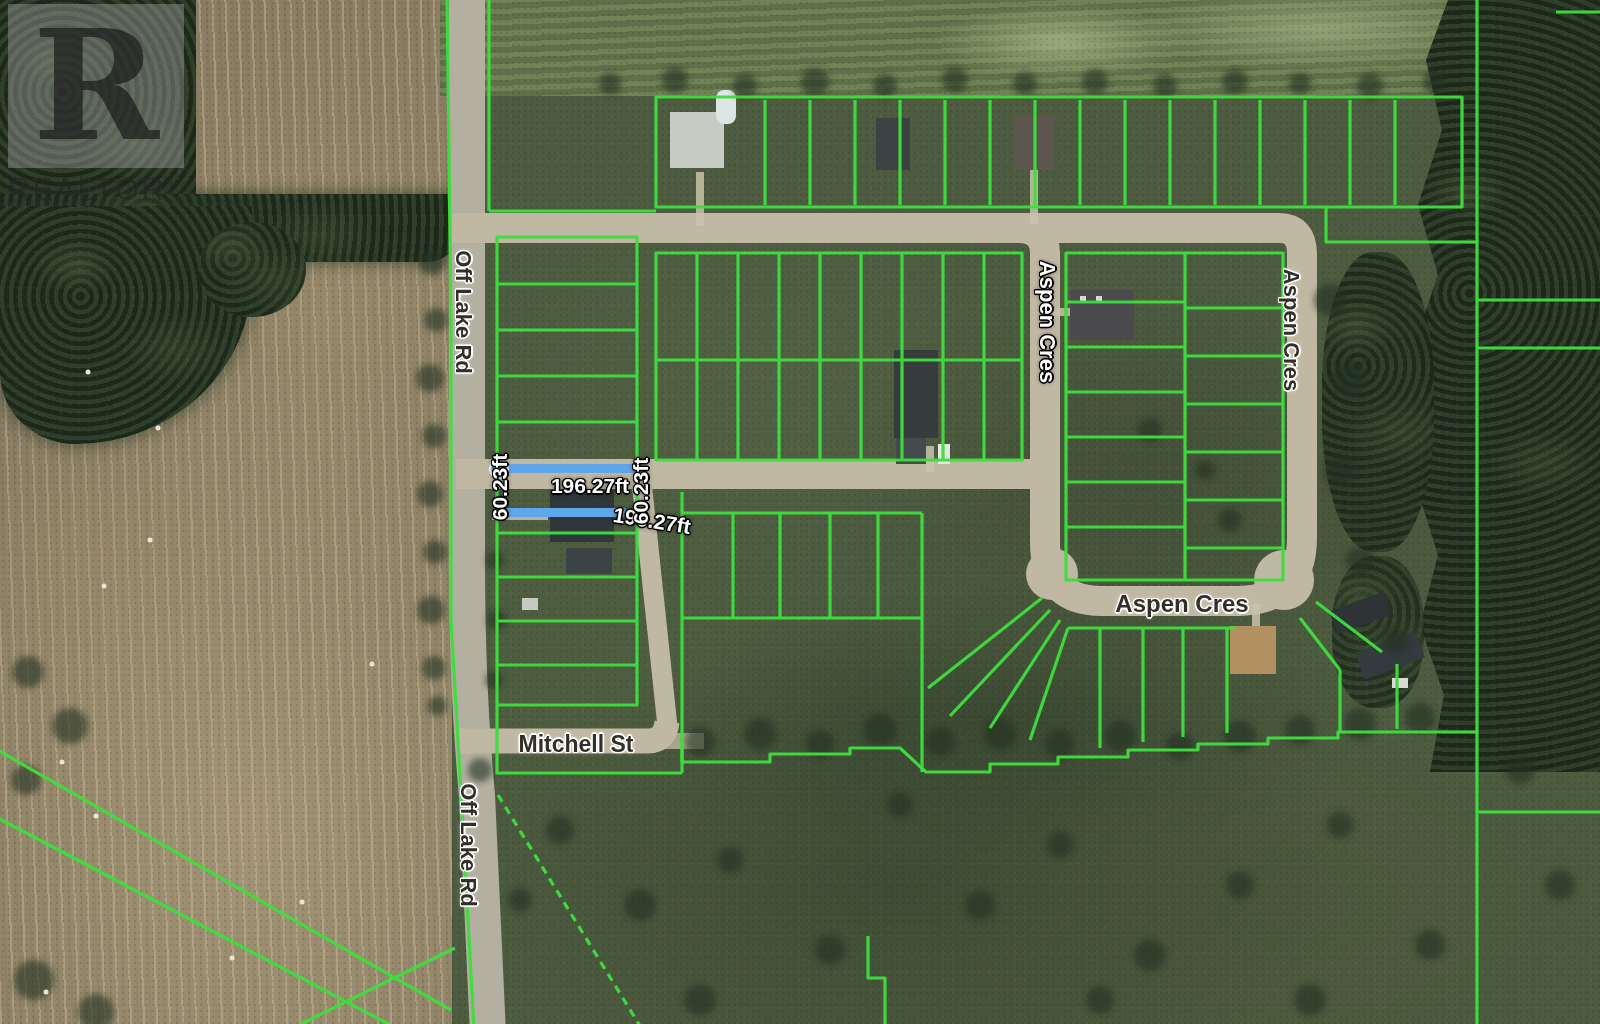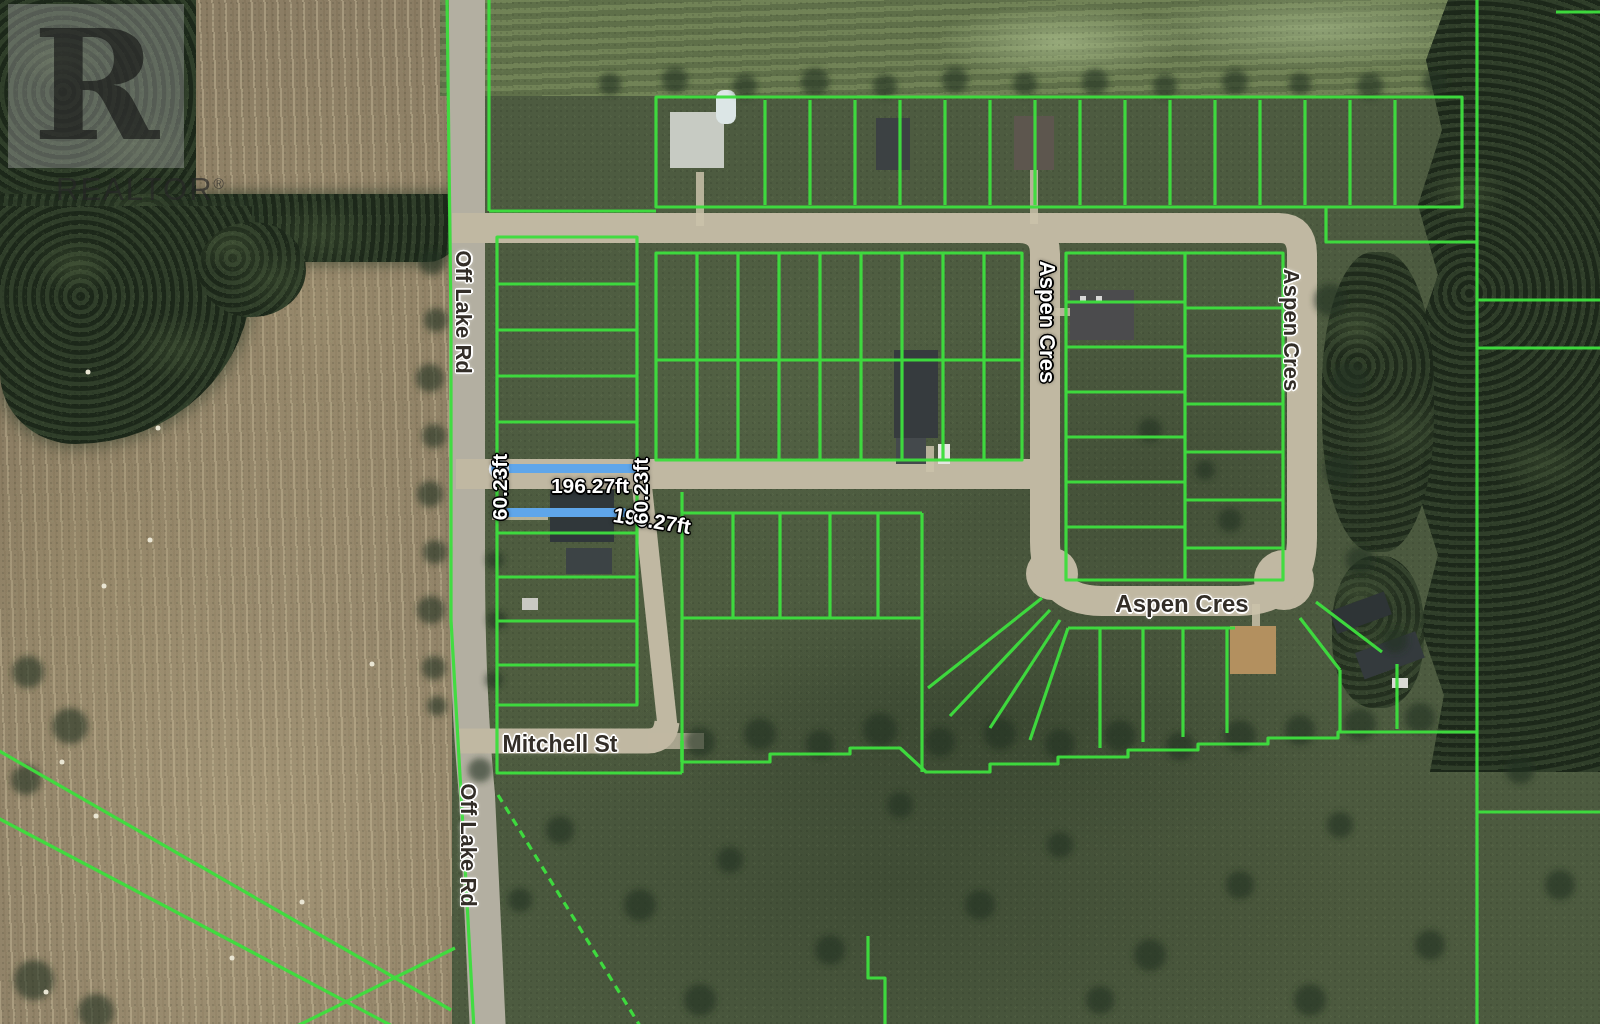--- a/index.html
+++ b/index.html
@@ -63,21 +63,21 @@
   .rot90{transform:translate(-50%,-50%) rotate(90deg);}
   .rotm90{transform:translate(-50%,-50%) rotate(-90deg);}
   .rot9{transform:translate(-50%,-50%) rotate(9deg);}
 
   
   .realtor{left:8px;top:4px;opacity:.85;}
   .realtor-box{width:176px;height:164px;background:rgba(178,178,178,.45);
     display:flex;align-items:center;justify-content:center;}
   .realtor-r{font:700 152px "DejaVu Serif",serif;color:rgba(34,34,34,.82);line-height:.9;}
   .realtor-word{margin-top:4px;font:400 31px "Liberation Sans",sans-serif;
-    color:rgba(38,38,38,.8);letter-spacing:2px;margin-left:48px;}
+    color:rgba(38,38,38,.8);letter-spacing:2px;}
   .realtor-word sup{font-size:14px;}
 </style>
 </head>
 <body>
 
 <div id="canvas">
 
   <div class="abs grass-var"></div>
   <div class="abs farmland"></div>
   <div class="abs field-top"></div>
@@ -239,21 +239,21 @@
       <rect class="hbar" x="506" y="508" width="120" height="9" rx="2"></rect>
     </g>
     <g>
       <circle cx="499" cy="469" r="9" fill="#4f9fed" stroke="#eaf3ff" stroke-width="2.5"></circle>
       <circle cx="499" cy="469" r="3.2" fill="#d4e7fb"></circle>
     </g>
   </svg>
 
   <div class="lbl slabel rot90" style="left:463px;top:312px;">Off Lake Rd</div>
   <div class="lbl slabel rot90" style="left:468px;top:845px;">Off Lake Rd</div>
-  <div class="lbl slabel" style="left:560px;top:744px;font-size:23px;">Mitchell St</div>
+  <div class="lbl slabel" style="left:576px;top:744px;font-size:23px;">Mitchell St</div>
   <div class="lbl wlabel rot90" style="left:1047px;top:322px;">Aspen Cres</div>
   <div class="lbl slabel rot90" style="left:1291px;top:330px;">Aspen Cres</div>
   <div class="lbl slabel" style="left:1182px;top:604px;font-size:24px;">Aspen Cres</div>
 
   <div class="lbl mlabel" style="left:590px;top:486px;">196.27ft</div>
   <div class="lbl mlabel rot9" style="left:652px;top:521px;">196.27ft</div>
   <div class="lbl mlabel rotm90" style="left:500px;top:487px;">60.23ft</div>
   <div class="lbl mlabel rotm90" style="left:641px;top:491px;">60.23ft</div>
 
   <div class="abs realtor">

